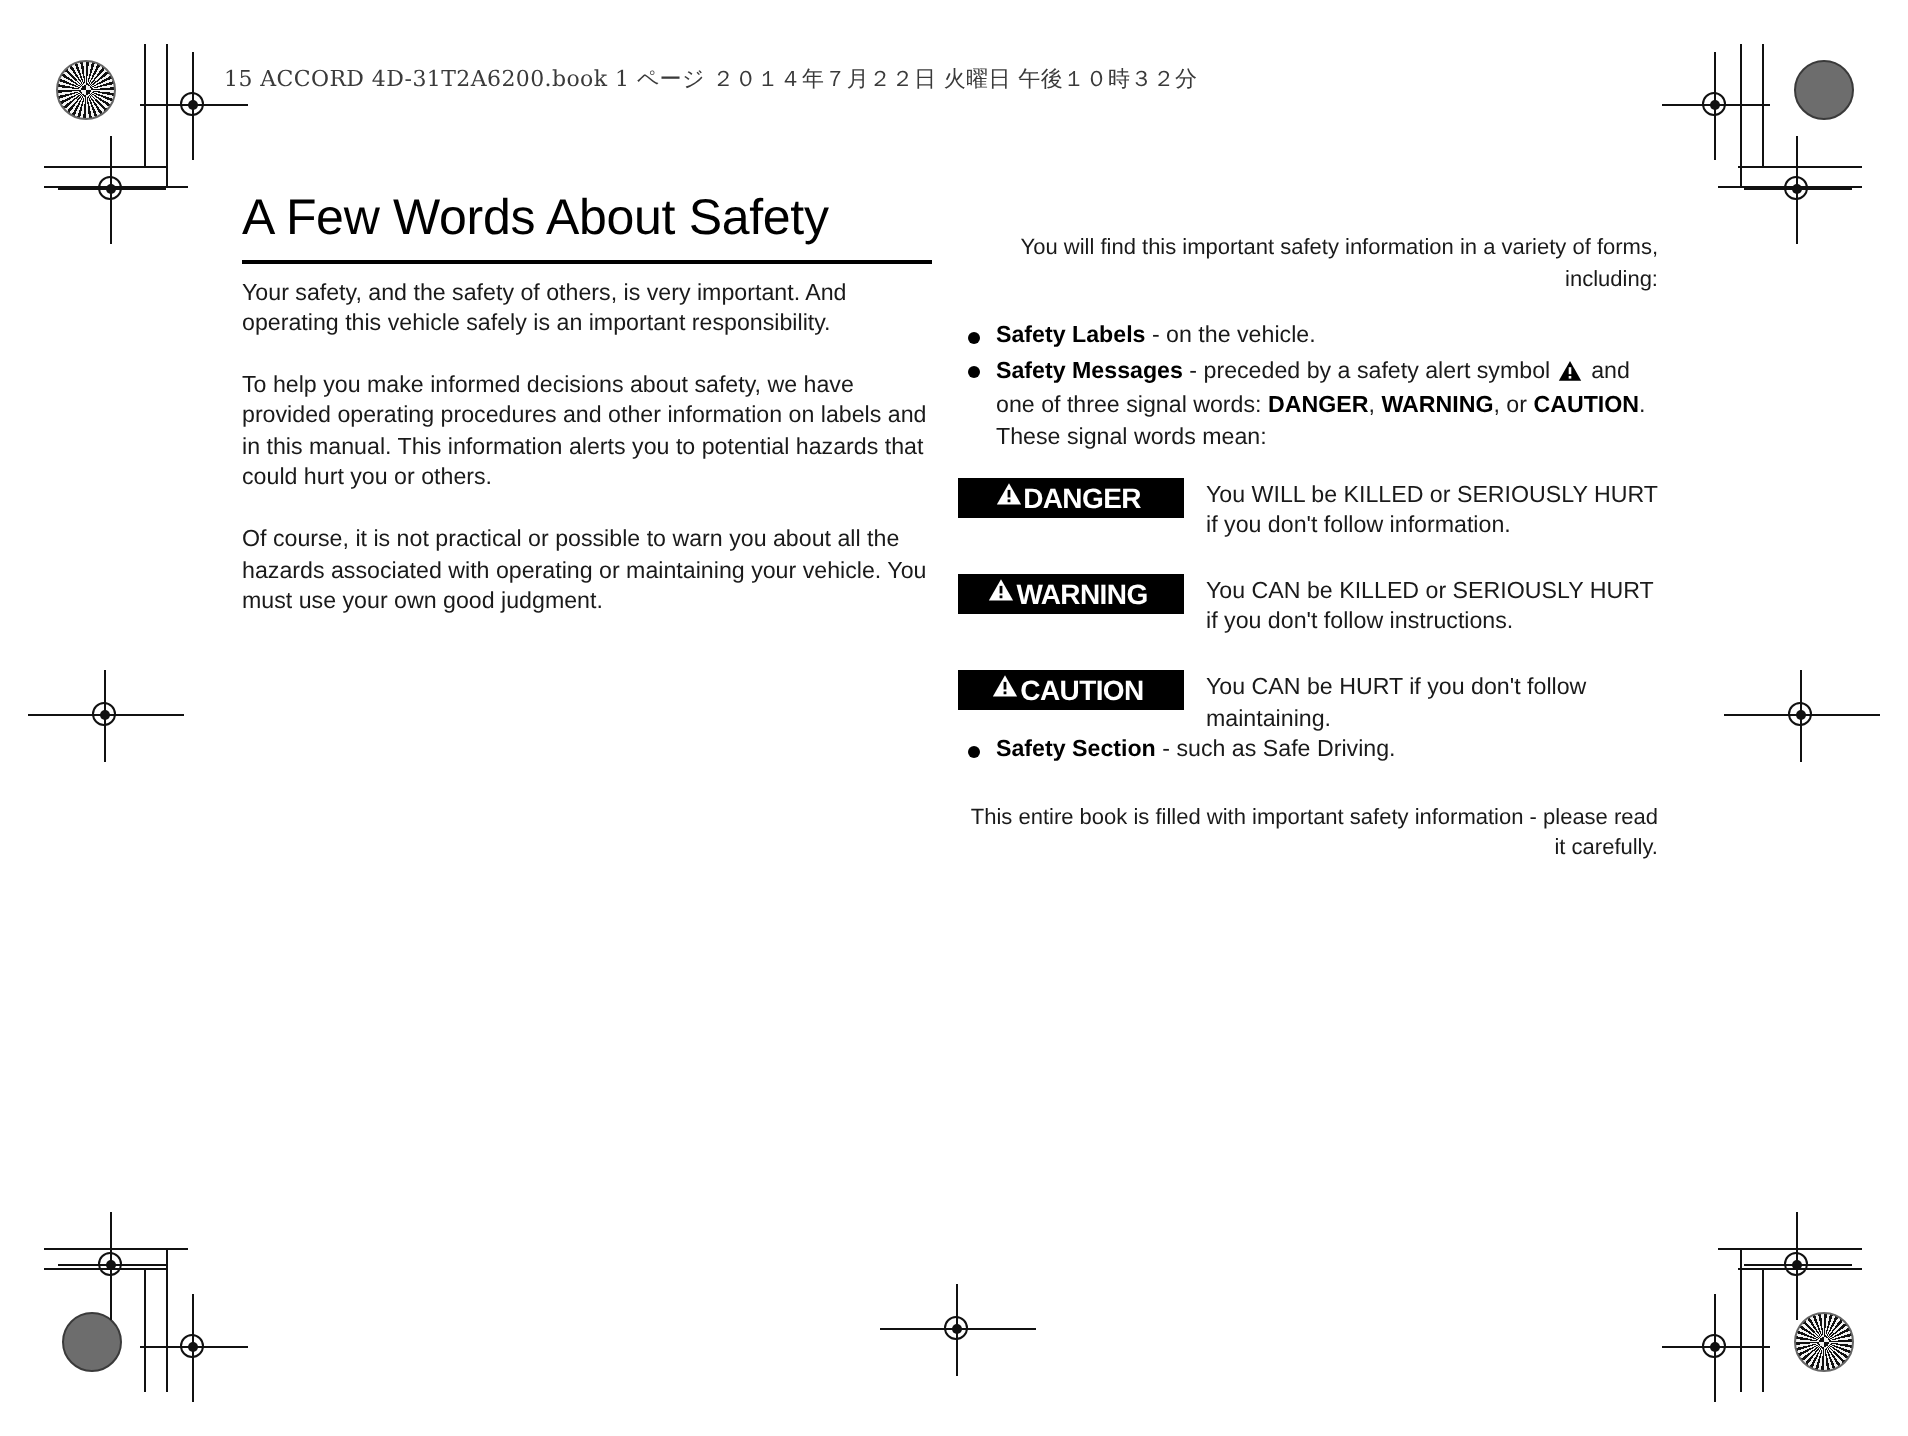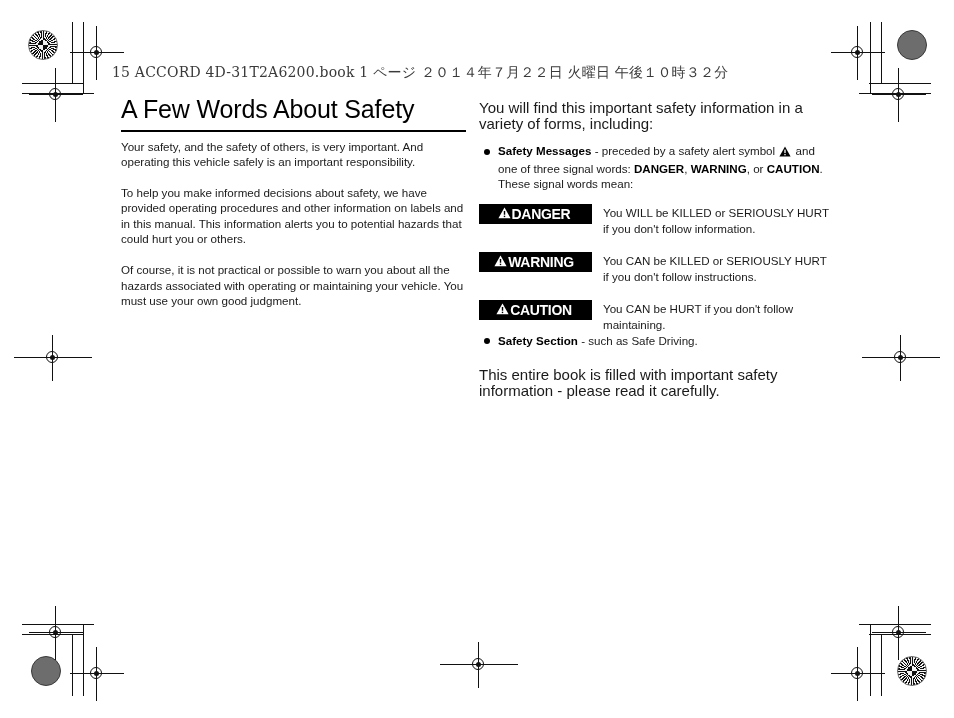--- a/index.html
+++ b/index.html
@@ -69,23 +69,23 @@
     border: 1px solid #3a3a3a;
   }
 
   .trim-v { width: 1px; background: #111; }
   .trim-h { height: 1px; background: #111; }
 
   
   .slug {
     position: absolute;
     left: 112px;
-    top: 64px;
+    top: 32px;
     font-family: "DejaVu Serif", serif;
-    font-size: 14px;
+    font-size: 11px;
     letter-spacing: 0.2px;
     color: #3a3a3a;
     white-space: nowrap;
   }
 
   
   .col-left {
     position: absolute;
     left: 121px;
     top: 96px;
@@ -110,24 +110,25 @@
 
   p.body {
     font-size: 11.6px;
     line-height: 15.6px;
     margin: 0 0 15px 0;
     color: #1a1a1a;
   }
   p.body:last-child { margin-bottom: 16px; }
 
   .lead {
-    font-size: 15px;
+    font-size: 11px;
     line-height: 15.6px;
-    margin: 0 0 12px 0;
+    margin: 17px 0 12px 0;
     color: #1a1a1a;
+    text-align: right;
   }
 
   ul.bullets {
     list-style: none;
     margin: 0;
     padding: 0;
   }
   ul.bullets li {
     position: relative;
     padding-left: 19px;
@@ -298,20 +299,24 @@
     <p class="body">Of course, it is not practical or possible to warn you about all the hazards associated with operating or maintaining your vehicle. You must use your own good judgment.</p>
   </div>
 
   <div class="col-right">
 
     <p class="lead">You will find this important safety information in a variety of forms, including:</p>
 
     <ul class="bullets">
       <li>
         <span class="bullet"></span>
+        <b>Safety Labels</b><span> - on the vehicle.</span>
+      </li>
+      <li>
+        <span class="bullet"></span>
         <b>Safety Messages</b><span> - preceded by a safety alert symbol </span><span class="alert-inline"><svg width="12" height="11" viewBox="0 0 12 11" aria-hidden="true">
               <polygon points="6,0.5 11.6,10.4 0.4,10.4" fill="#000"></polygon>
               <rect x="5.35" y="3.6" width="1.3" height="3.5" fill="#fff"></rect>
               <rect x="5.35" y="8.0" width="1.3" height="1.3" fill="#fff"></rect>
             </svg></span><span> and one of three signal words: </span><b>DANGER</b>, <b>WARNING</b>, or <b>CAUTION</b><span>. These signal words mean:</span>
       </li>
     </ul>
 
     <div class="signal-group">
 

